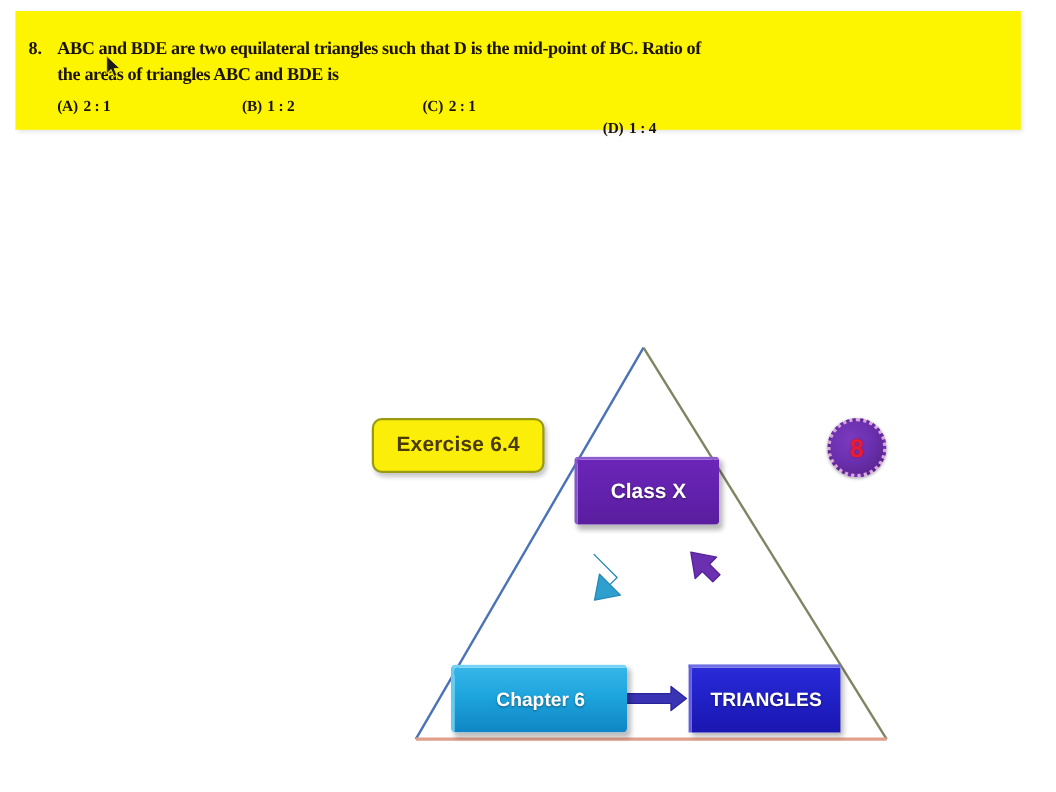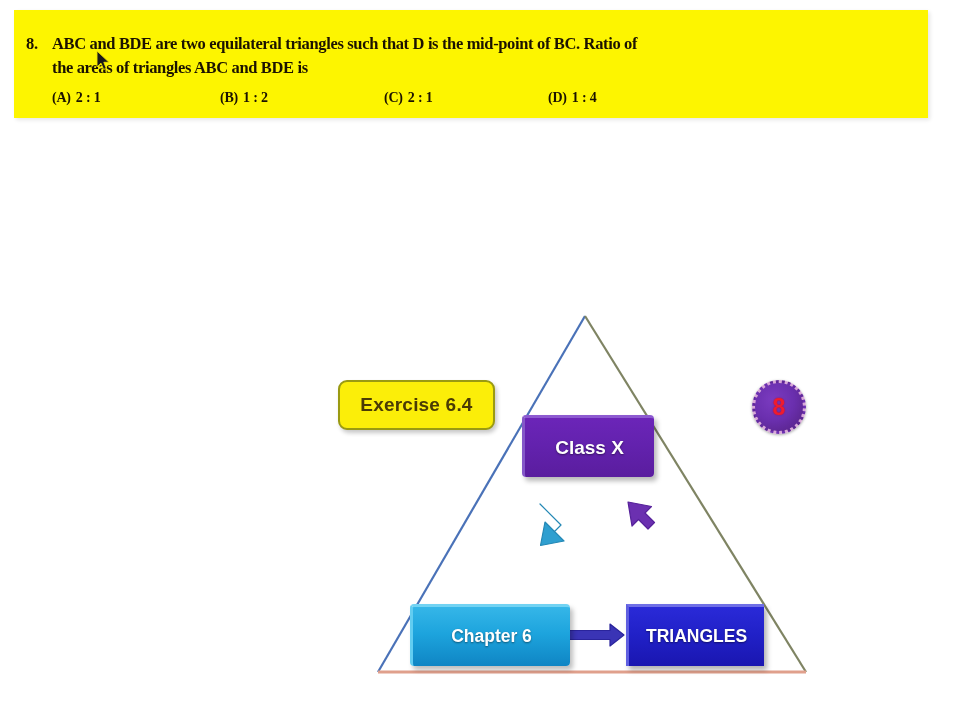--- a/index.html
+++ b/index.html
@@ -66,21 +66,21 @@
     font-size: 14px;
     font-weight: bold;
     color: #1b1200;
     letter-spacing: -0.2px;
     white-space: nowrap;
   }
   .option .opt-label { margin-right: 5px; }
   #option-a { left: 0px; }
   #option-b { left: 168px; }
   #option-c { left: 332px; }
-  #option-d { left: 496px; }
+  #option-d { left: 496px; margin-top: 20px; }
 
   
   #mouse-cursor {
     position: absolute;
     left: 96px;
     top: 50px;
     width: 16px;
     height: 22px;
     pointer-events: none;
   }

